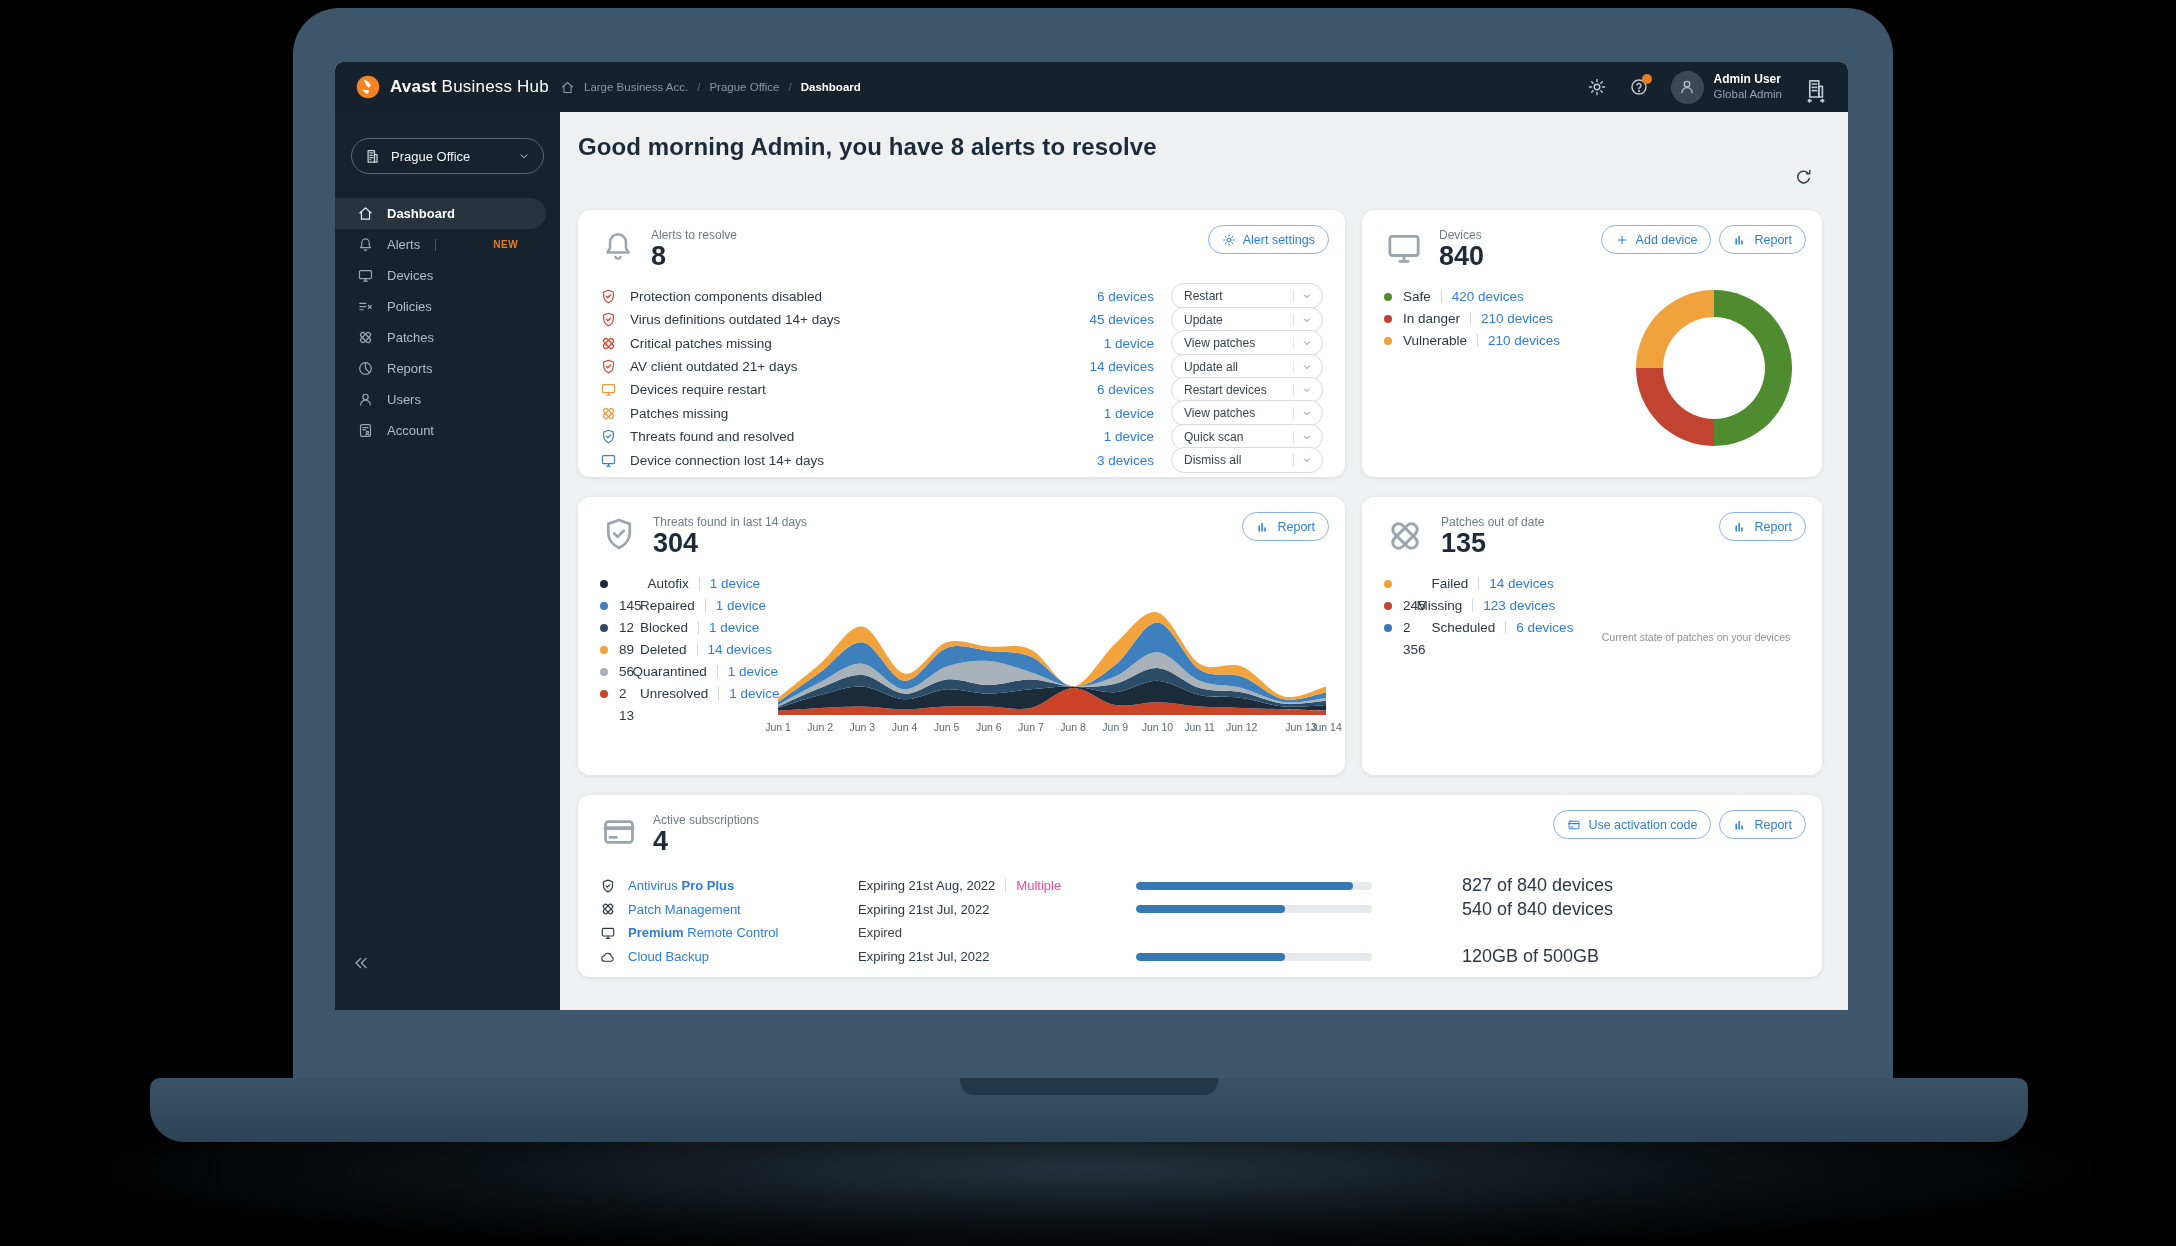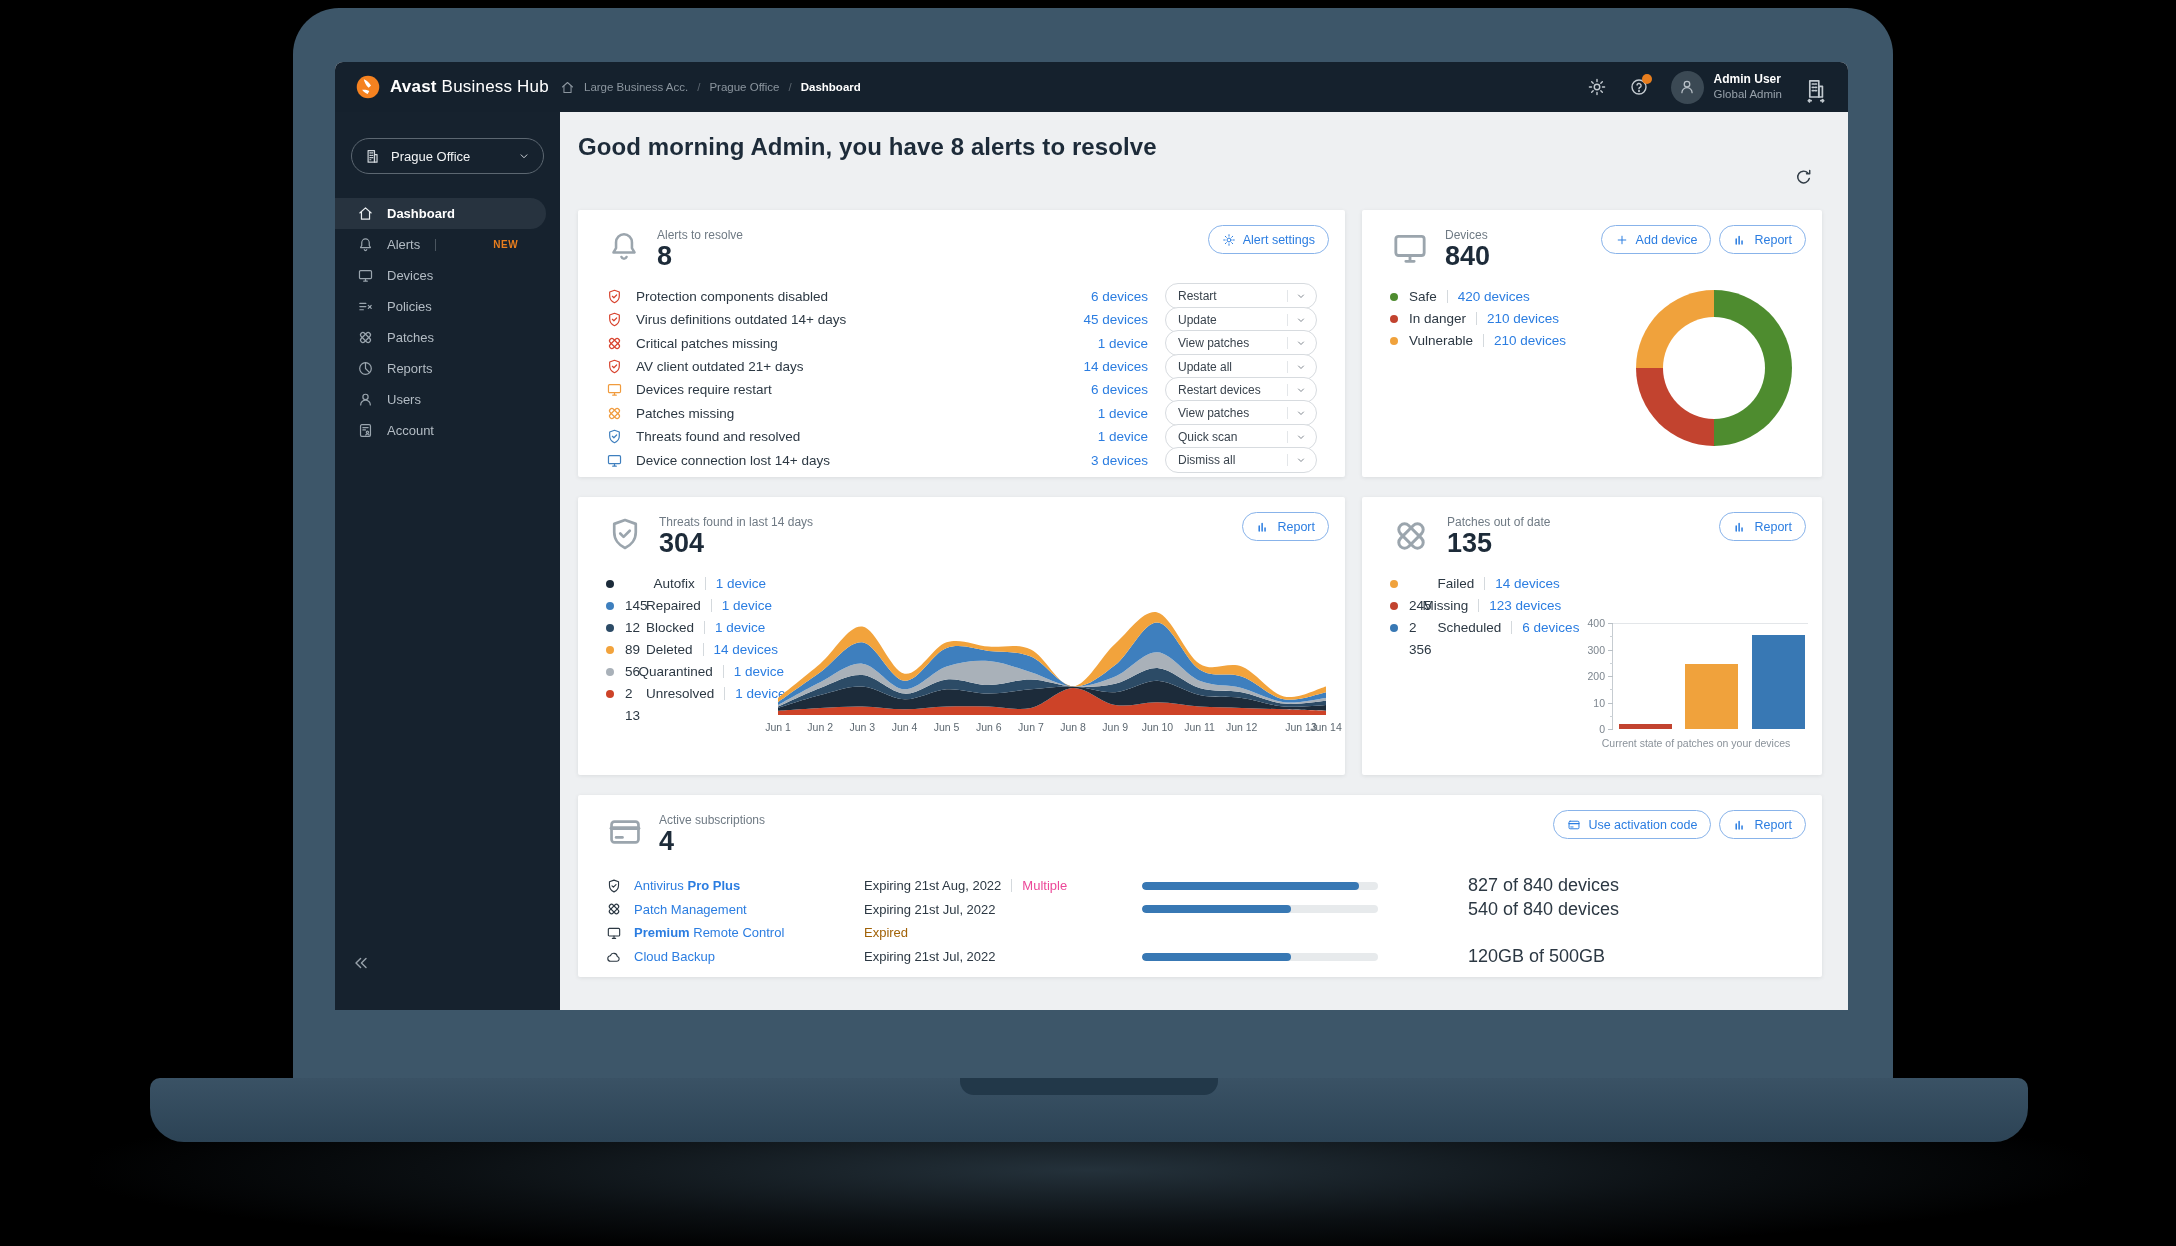--- a/index.html
+++ b/index.html
@@ -64,22 +64,22 @@
     background:none; border:none; cursor:pointer; }
   .collapse-btn svg{ width:20px; height:20px; display:block;}
 
   
   .content { position:absolute; left:225px; top:50px; right:0; bottom:0; background:#eef0f2; }
   .greeting { margin:21px 26px 0 18px; font-size:24px; font-weight:700; color:#1d2b39; letter-spacing:.1px; }
   .refresh { position:absolute; top:54px; right:32px; width:23px; height:23px; color:#333e48;
     background:none; border:none; cursor:pointer; }
   .refresh svg{ width:21px; height:21px; display:block; }
   .cards { display:grid; grid-template-columns:767px 460px; gap:20px 17px; margin:49px 26px 0 18px; }
-  .card { background:#fff; border-radius:2px; box-shadow:0 1px 4px rgba(18,28,38,.09);
-    position:relative; padding:16px 28px; }
+  .card { background:#fff; border-radius:12px; box-shadow:0 1px 4px rgba(18,28,38,.09);
+    position:relative; padding:16px 22px; }
   .card-alerts { height:267px; }
   .card-devices { height:267px; }
   .card-threats { height:278px; }
   .card-patches { height:278px; }
   .card-subs { grid-column:1 / -1; height:182px; }
 
   .chead { display:flex; align-items:flex-start; gap:15px; }
   .hicon { color:#9ba5ad; flex:none; margin-top:2px; }
   .hicon svg { display:block; }
   .hlabel { font-size:12px; color:#6f7a84; margin-top:2px; }
@@ -134,21 +134,21 @@
   .pc-bar { position:absolute; bottom:0; width:53px; }
   .pc-caption { margin:8px 0 0 10px; font-size:10.5px; color:#8a929a; text-align:center; width:224px; }
 
   
   .sub-rows { margin-top:17px; }
   .sub-row { display:grid; grid-template-columns:258px 278px 320px 1fr; align-items:center; height:23.7px; }
   .sub-name { display:flex; align-items:center; gap:12px; font-size:13px; color:#2b7de1; cursor:pointer; }
   .sub-name .s-ic { width:16px; height:16px; color:#2c3843; flex:none; } .sub-name .s-ic svg{width:16px;height:16px;display:block;}
   .sub-name b { font-weight:700; }
   .sub-expiry { font-size:13px; color:#2c3843; display:flex; align-items:center; }
-  .sub-expiry.expired { color:#a16207; }
+  .sub-expiry.expired { color:#404040; }
   .exp-div { width:1px; height:13px; background:#d4d9dd; margin:0 10px; }
   .exp-extra { color:#ec4899; cursor:pointer; }
   .sub-barwrap { width:236px; height:8px; border-radius:4px; background:#e7eaec; overflow:hidden; }
   .sub-barfill { height:8px; border-radius:4px; background:#3878b4; }
   .sub-usage { font-size:18px; color:#2c3843; padding-left:6px; }
 </style>
 </head>
 <body>
 
 <div class="stage">
@@ -692,40 +692,20 @@
                 </div>
                 <div class="lg-row">
                   <span class="dot" style="background:#3878b4"></span>
                   <span class="lg-count">356</span>
                   <span class="lg-label">Scheduled</span>
                   <span class="lg-div"></span>
                   <a class="lg-link">6 devices</a>
                 </div>
               </div>
             <div class="pchart" id="patches-chart">
-                <div class="pc-plot">
-                  <div class="pc-grid"></div>
-                  <div class="pc-tick" style="top:0px"></div>
-                  <div class="pc-ylab" style="top:0px">400</div>
-                  <div class="pc-tick minor" style="top:13.25px"></div>
-                  <div class="pc-tick" style="top:26.5px"></div>
-                  <div class="pc-ylab" style="top:26.5px">300</div>
-                  <div class="pc-tick minor" style="top:39.75px"></div>
-                  <div class="pc-tick" style="top:53px"></div>
-                  <div class="pc-ylab" style="top:53px">200</div>
-                  <div class="pc-tick minor" style="top:66.25px"></div>
-                  <div class="pc-tick" style="top:79.5px"></div>
-                  <div class="pc-ylab" style="top:79.5px">10</div>
-                  <div class="pc-tick minor" style="top:92.75px"></div>
-                  <div class="pc-tick" style="top:106px"></div>
-                  <div class="pc-ylab" style="top:106px">0</div>
-                  <div class="pc-bar" style="left:6px;height:5px;background:#c2432f"></div>
-                  <div class="pc-bar" style="left:72px;height:65px;background:#f0a23c"></div>
-                  <div class="pc-bar" style="left:139px;height:94px;background:#3878b4"></div>
-                </div>
                 <div class="pc-caption">Current state of patches on your devices</div>
               </div>
           </article>
 
           <article class="card card-subs">
             <div class="chead">
               <span class="hicon">
                   <svg viewBox="0 0 24 24" style="width:38px;height:38px;display:block" fill="none" stroke="currentColor" stroke-width="1.7" stroke-linecap="round" stroke-linejoin="round">
                     <rect x="3.5" y="5.5" width="17" height="13" rx="1.8"></rect>
                     <path d="M3.5 9.6h17" stroke-width="2.4"></path>

